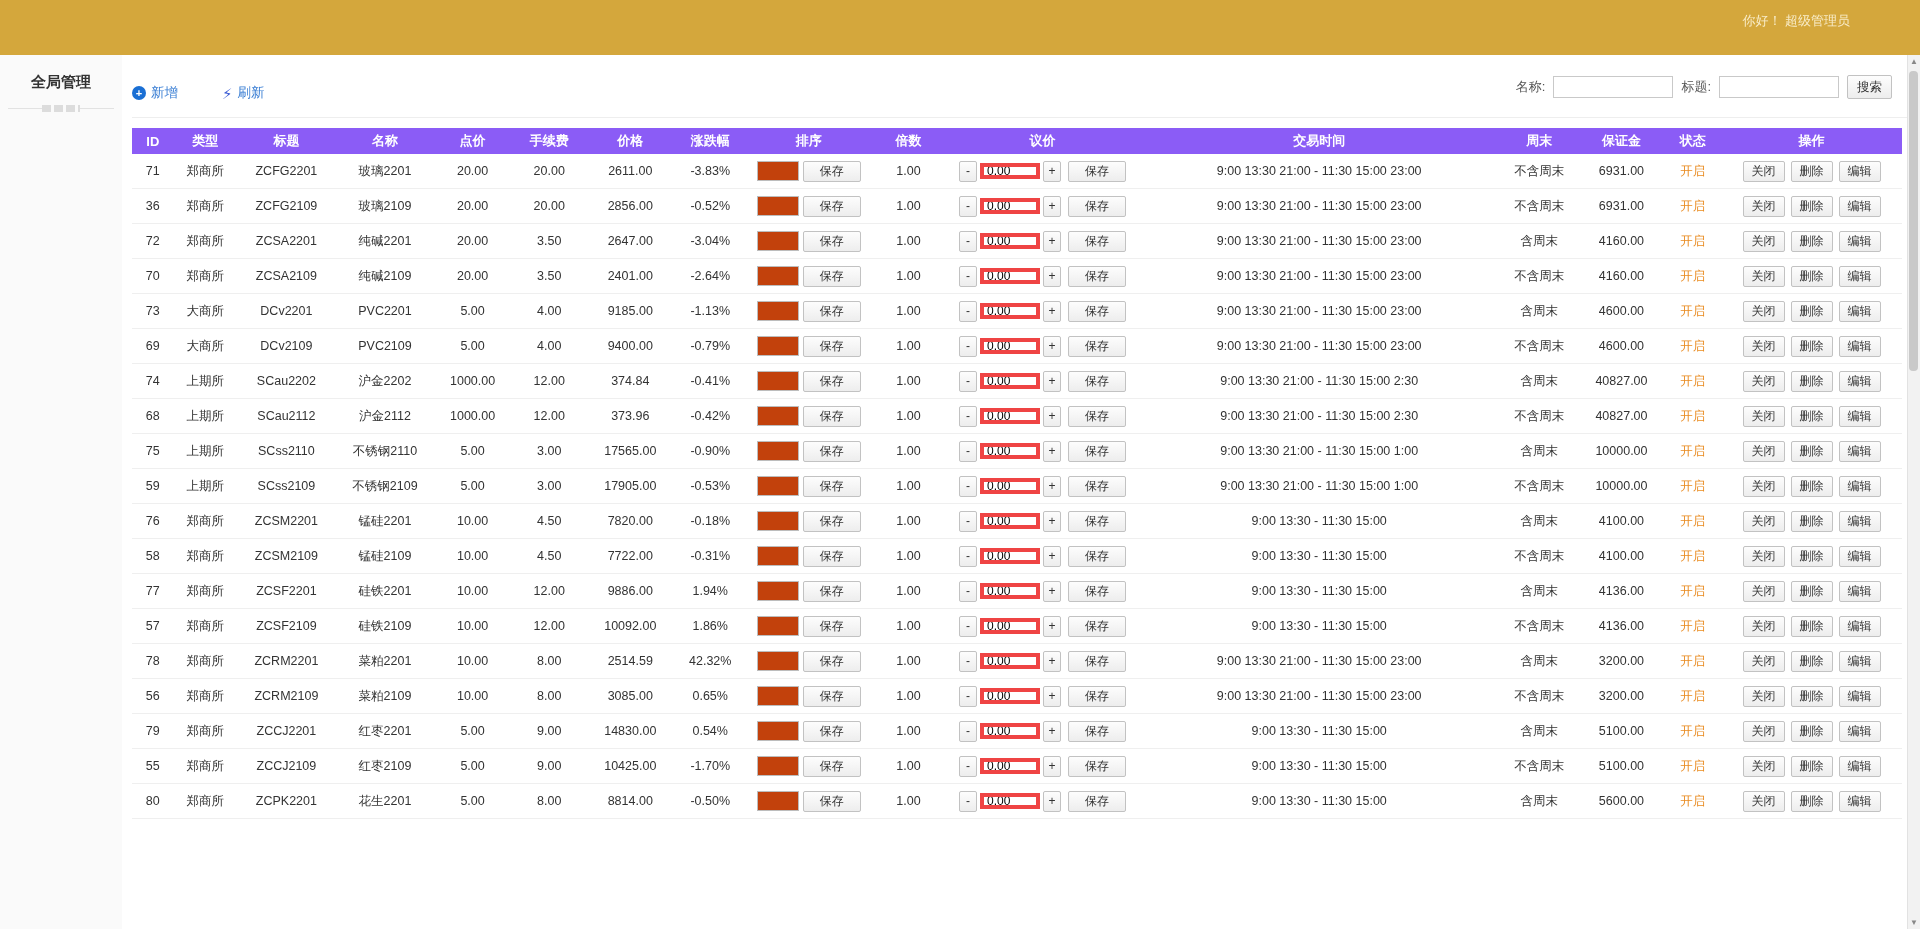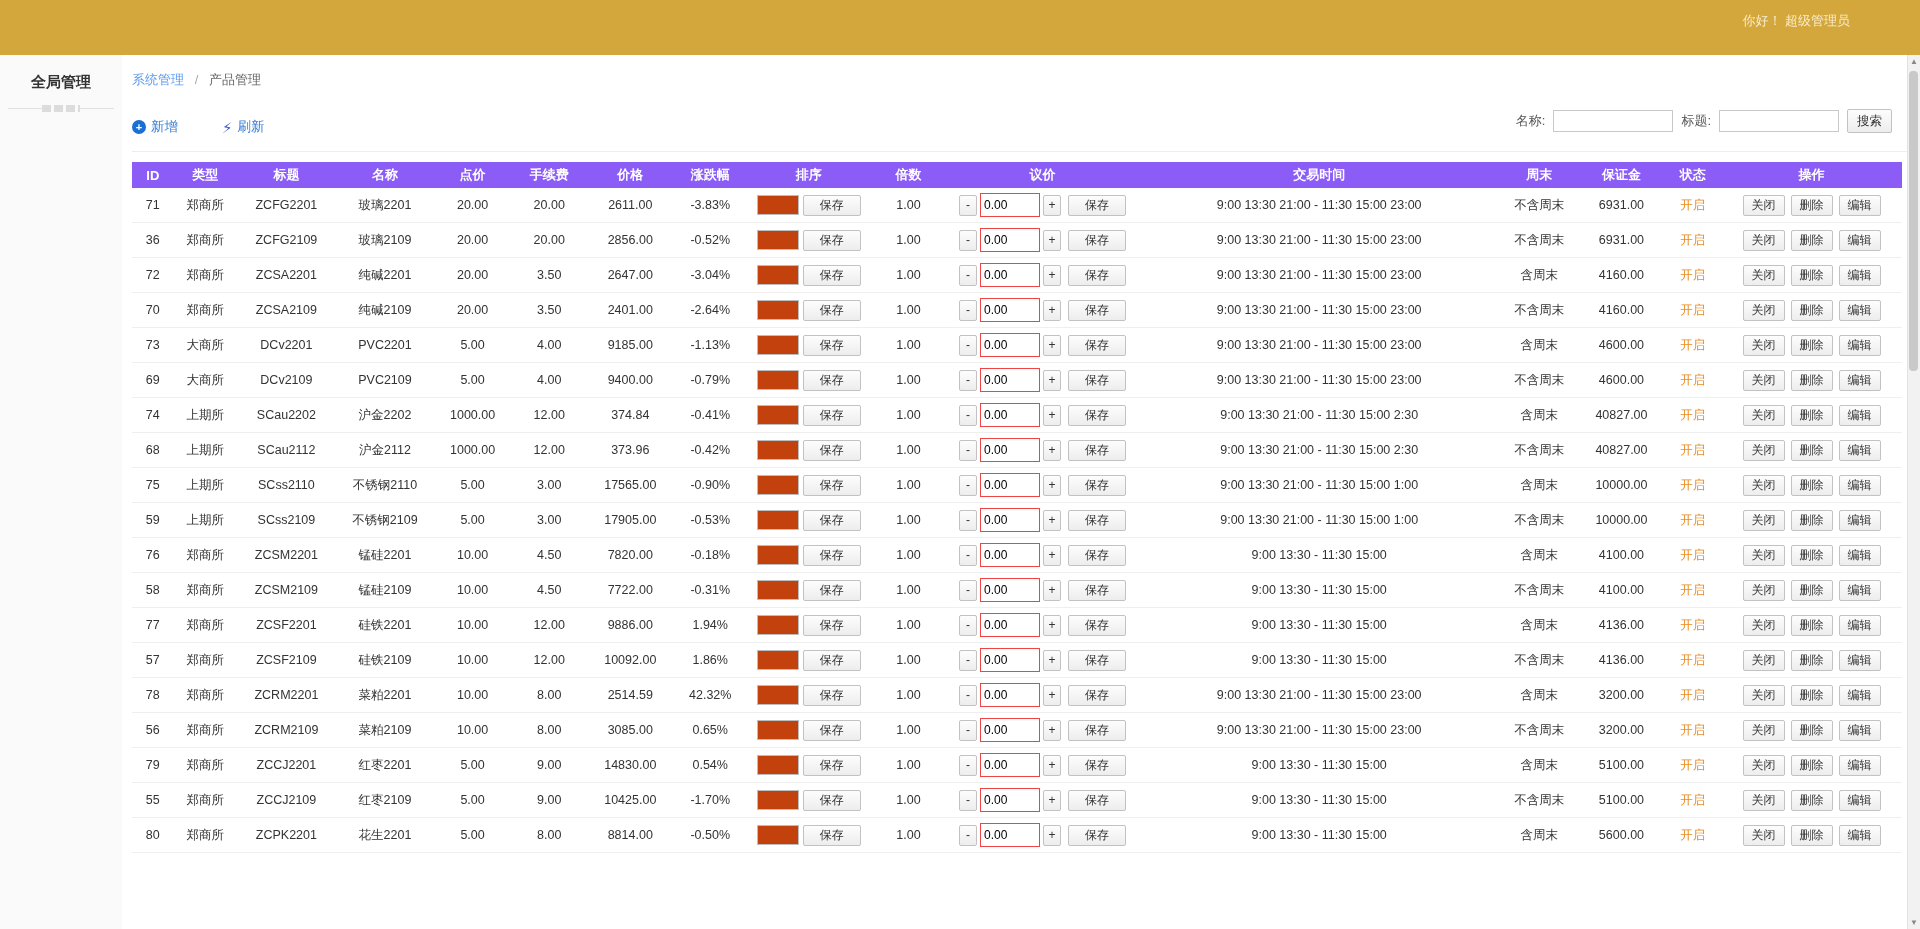--- a/index.html
+++ b/index.html
@@ -101,21 +101,21 @@
     height:34px; font-size:12.5px; color:#333; text-align:center;
     border-bottom:1px solid #efefef; padding:0; white-space:nowrap;
   }
   .num { font-variant-numeric:tabular-nums; }
 
   .minput {
     width:34px; height:20px; border:1px solid #bdbdbd; background:#c2410c;
     font-size:12px; text-align:left; padding:0 20px; box-sizing:border-box; vertical-align:middle;
   }
   .binput {
-    width:60px; height:24px; border:1px solid #ef4444; background:#fff;
+    width:60px; height:16px; border:4px solid #ef4444; background:#fff;
     font-size:12px; text-align:left; padding:0 3px; box-sizing:border-box; vertical-align:middle;
   }
   .sbtn2, .stepbtn, .opbtn {
     border:1px solid #c2c2c2; background:linear-gradient(#fdfdfd,#ededed);
     color:#333; cursor:pointer; border-radius:2px; vertical-align:middle;
   }
   .sbtn2 { height:21px; padding:0 16px; font-size:12px; margin-left:4px; }
   .stepbtn { height:21px; width:18px; font-size:12px; padding:0; }
   .opbtn { height:21px; padding:0 8px; font-size:12px; margin:0 3px; }
   .link-on { color:#e98b20; cursor:pointer; }
@@ -142,25 +142,20 @@
     <div class="greet">你好！ 超级管理员</div>
   </div>
 
   <div class="sidebar">
     <div class="side-title">全局管理</div>
     <div class="side-divider"></div>
   </div>
 
   <div class="main">
 
-    <div class="crumb">
-      <a href="#">系统管理</a>
-      <span class="sep">/</span>
-      <span class="cur">产品管理</span>
-    </div>
 
     <div class="toolbar">
       <div class="tbtn">
         <span class="ic-plus">+</span>
         <span>新增</span>
       </div>
       <div class="tbtn">
         <span class="ic-refresh">⚡</span>
         <span>刷新</span>
       </div>

